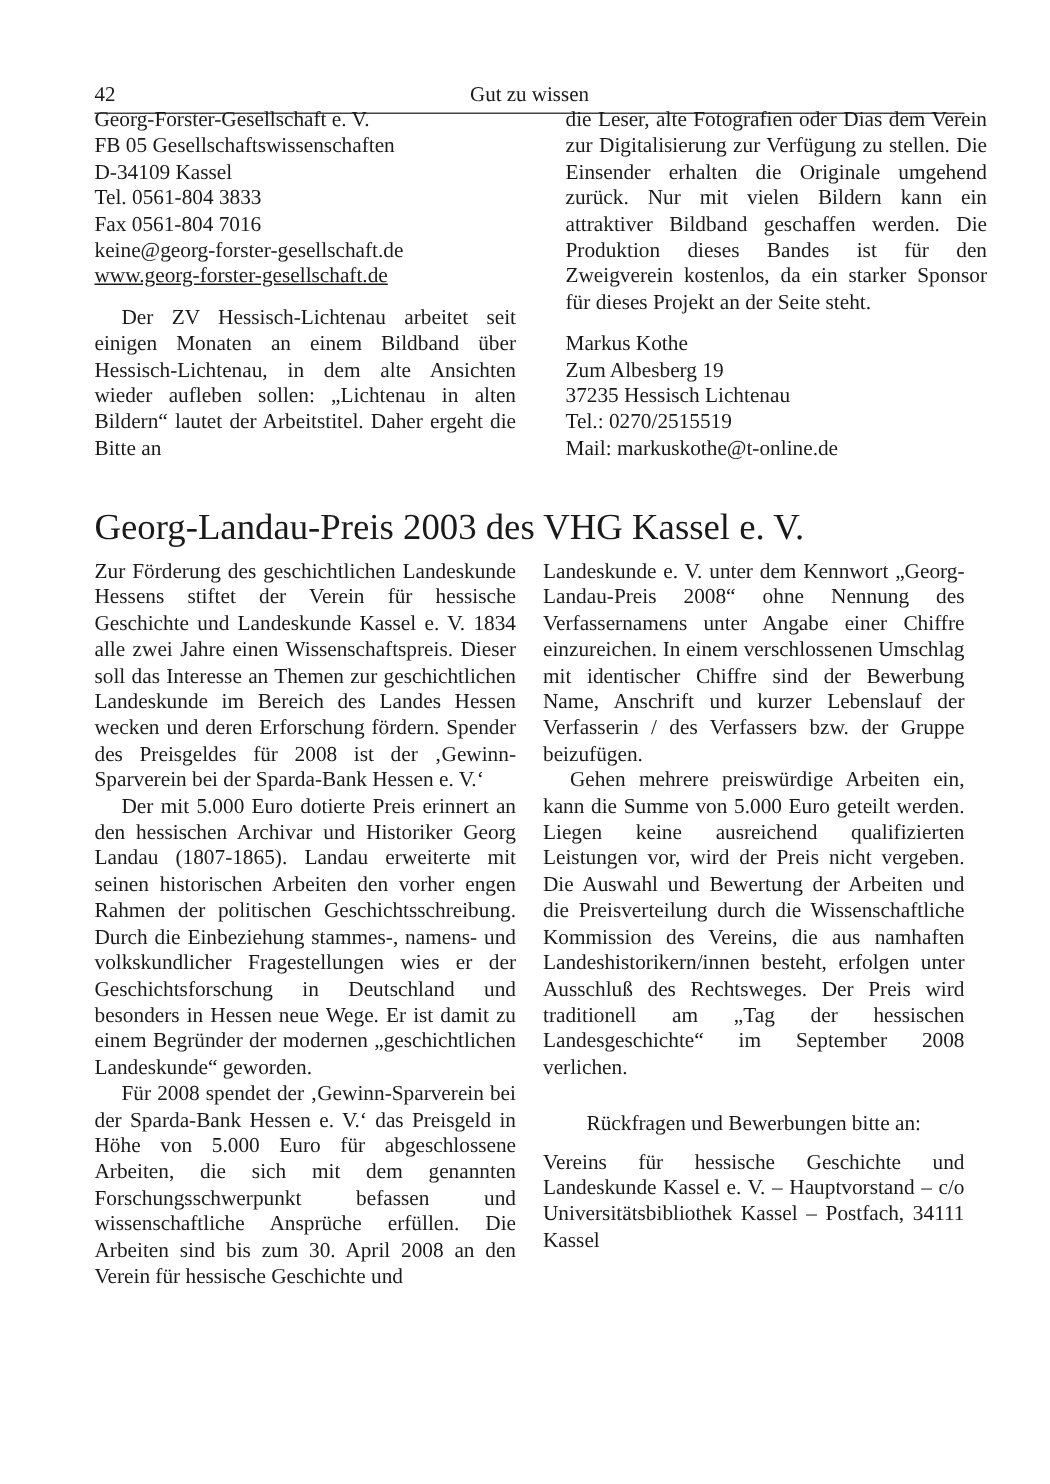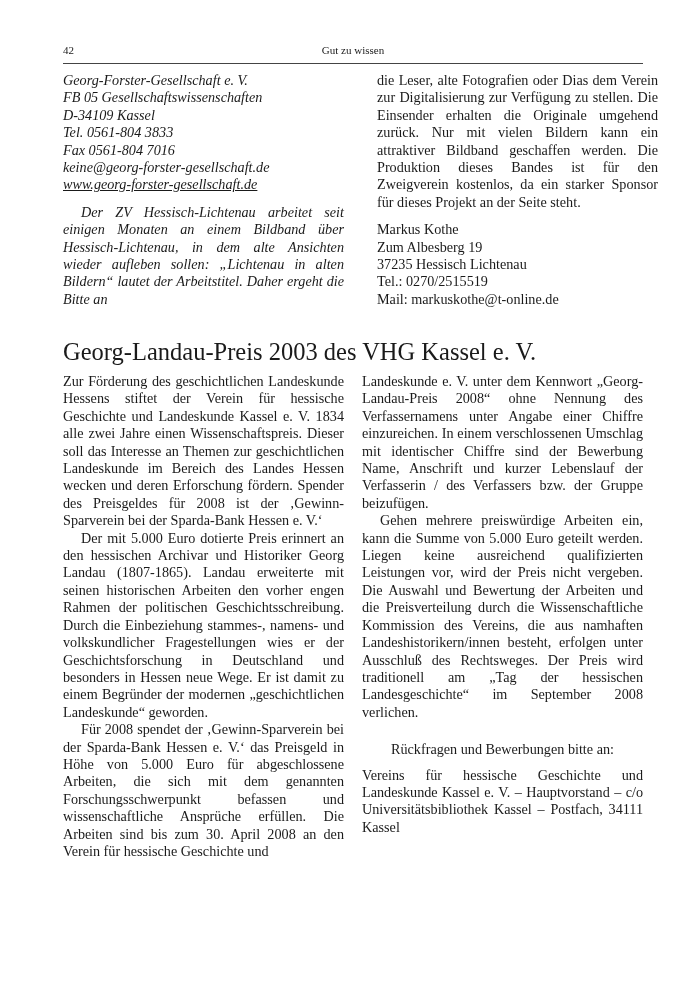--- a/index.html
+++ b/index.html
@@ -1,25 +1,25 @@
 <!DOCTYPE html>
 <html><head>
 <meta charset="utf-8">
 <style>
   html, body { margin: 0; padding: 0; background: #ffffff; }
   body { width: 700px; height: 989px; position: relative; overflow: hidden;
          font-family: "Liberation Serif", "DejaVu Serif", serif; color: #1a1a1a; }
-  .page-header { position: absolute; left: 63px; top: 44px; width: 580px; height: 19px;
-                 border-bottom: 1.5px solid #444; font-size: 11px; }
+  .page-header { position: absolute; left: 63px; top: 56px; width: 580px; height: 19px;
+                 border-bottom: 1.5px solid #444; font-size: 14px; }
   .page-number { position: absolute; left: 0; top: 0; }
   .running-title { position: absolute; left: 0; right: 0; top: 0; text-align: center; }
   .col { position: absolute; font-size: 14.2px; line-height: 17.4px; text-align: justify; }
   .col p { margin: 0; }
   .indent { text-indent: 18px; }
-  .left-top { left: 63px; top: 72px; width: 281px; font-style: italic; }
+  .left-top { left: 63px; top: 72px; width: 281px; }
   .right-top { left: 377px; top: 72px; width: 281px; }
   .left-bot { left: 63px; top: 373px; width: 281px; }
   .right-bot { left: 362px; top: 373px; width: 281px; }
   .addr-line { display: block; text-align: left; white-space: nowrap; }
   .link { text-decoration: underline; }
   .gap { height: 10px; }
   .section-title { position: absolute; left: 63px; top: 338px; font-size: 24.5px; white-space: nowrap; }
   .centered { text-align: center; }
   .bigtop { margin-top: 20px !important; }
   .smalltop { margin-top: 8px !important; }

